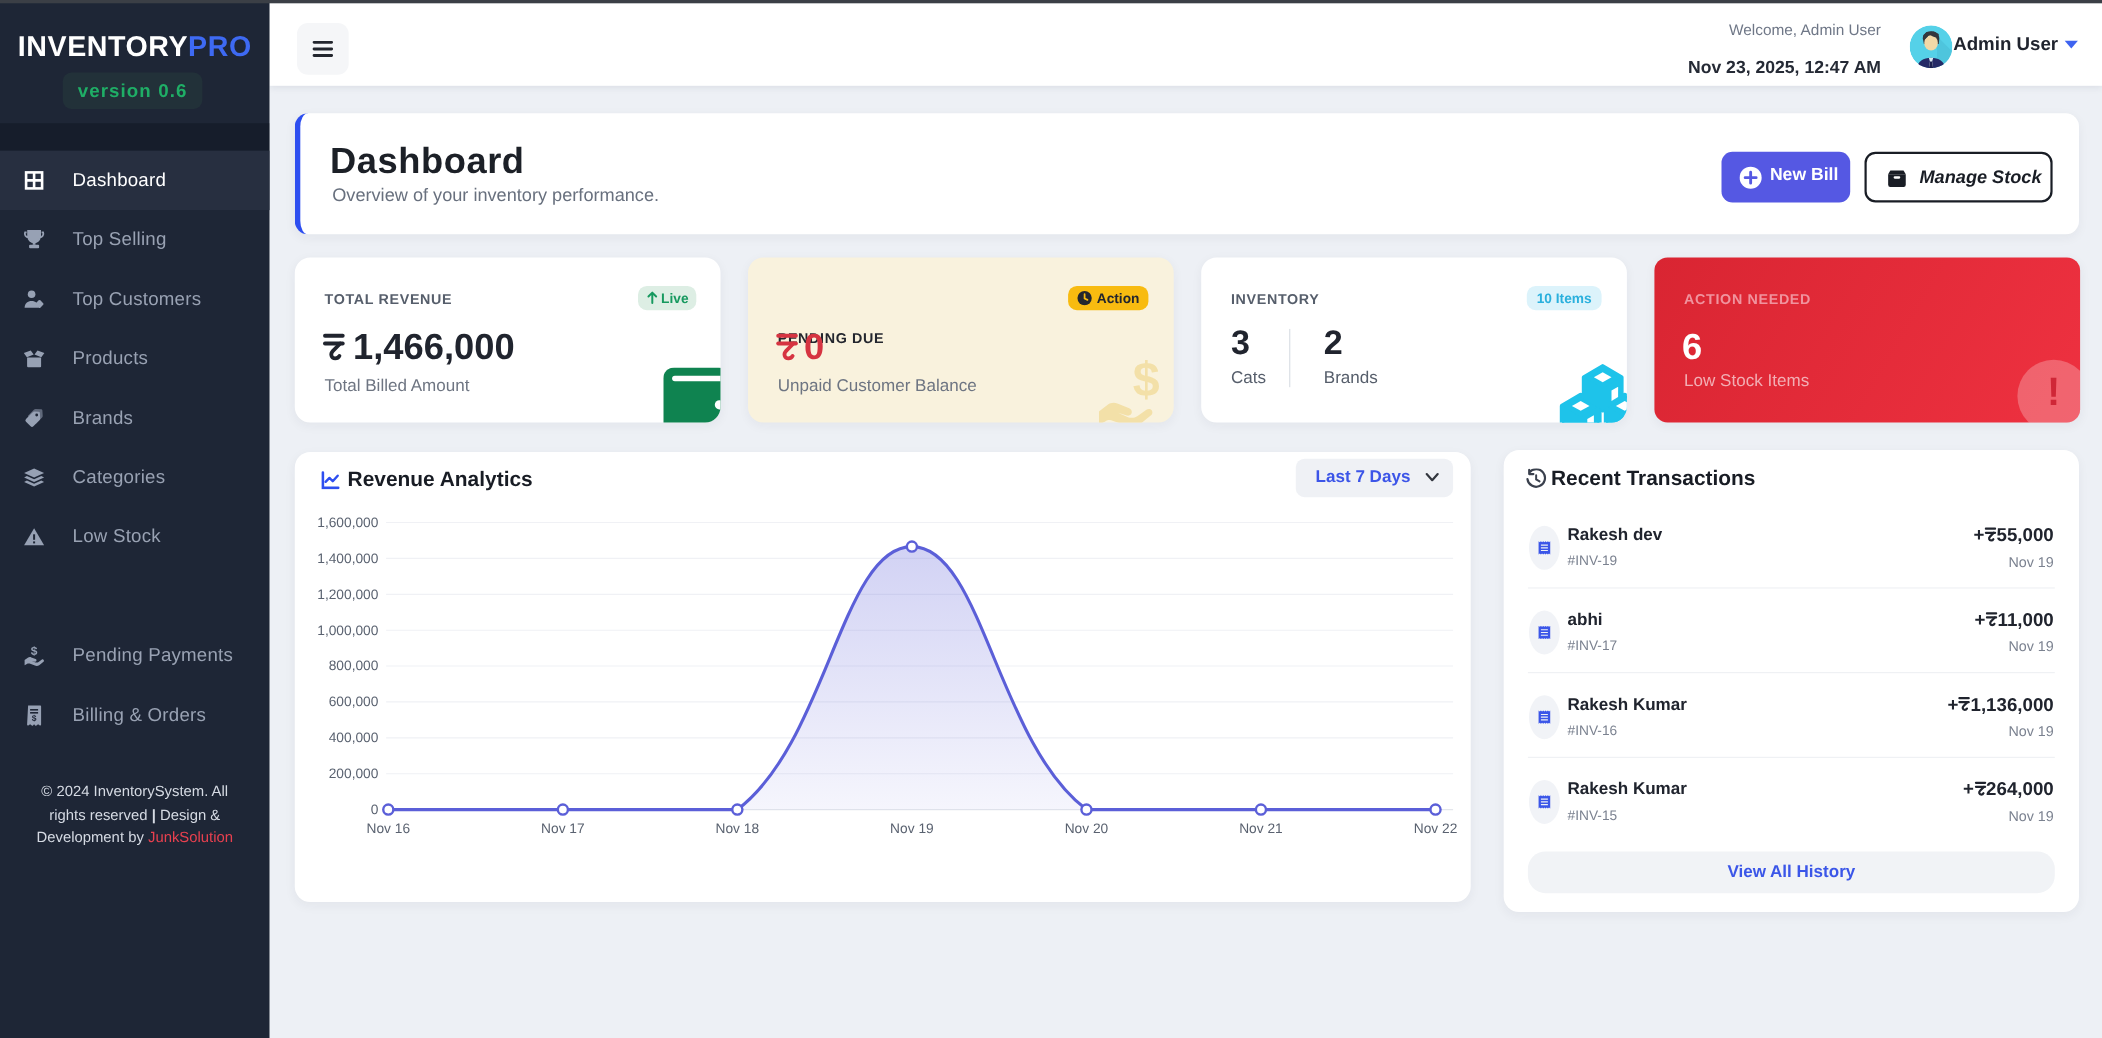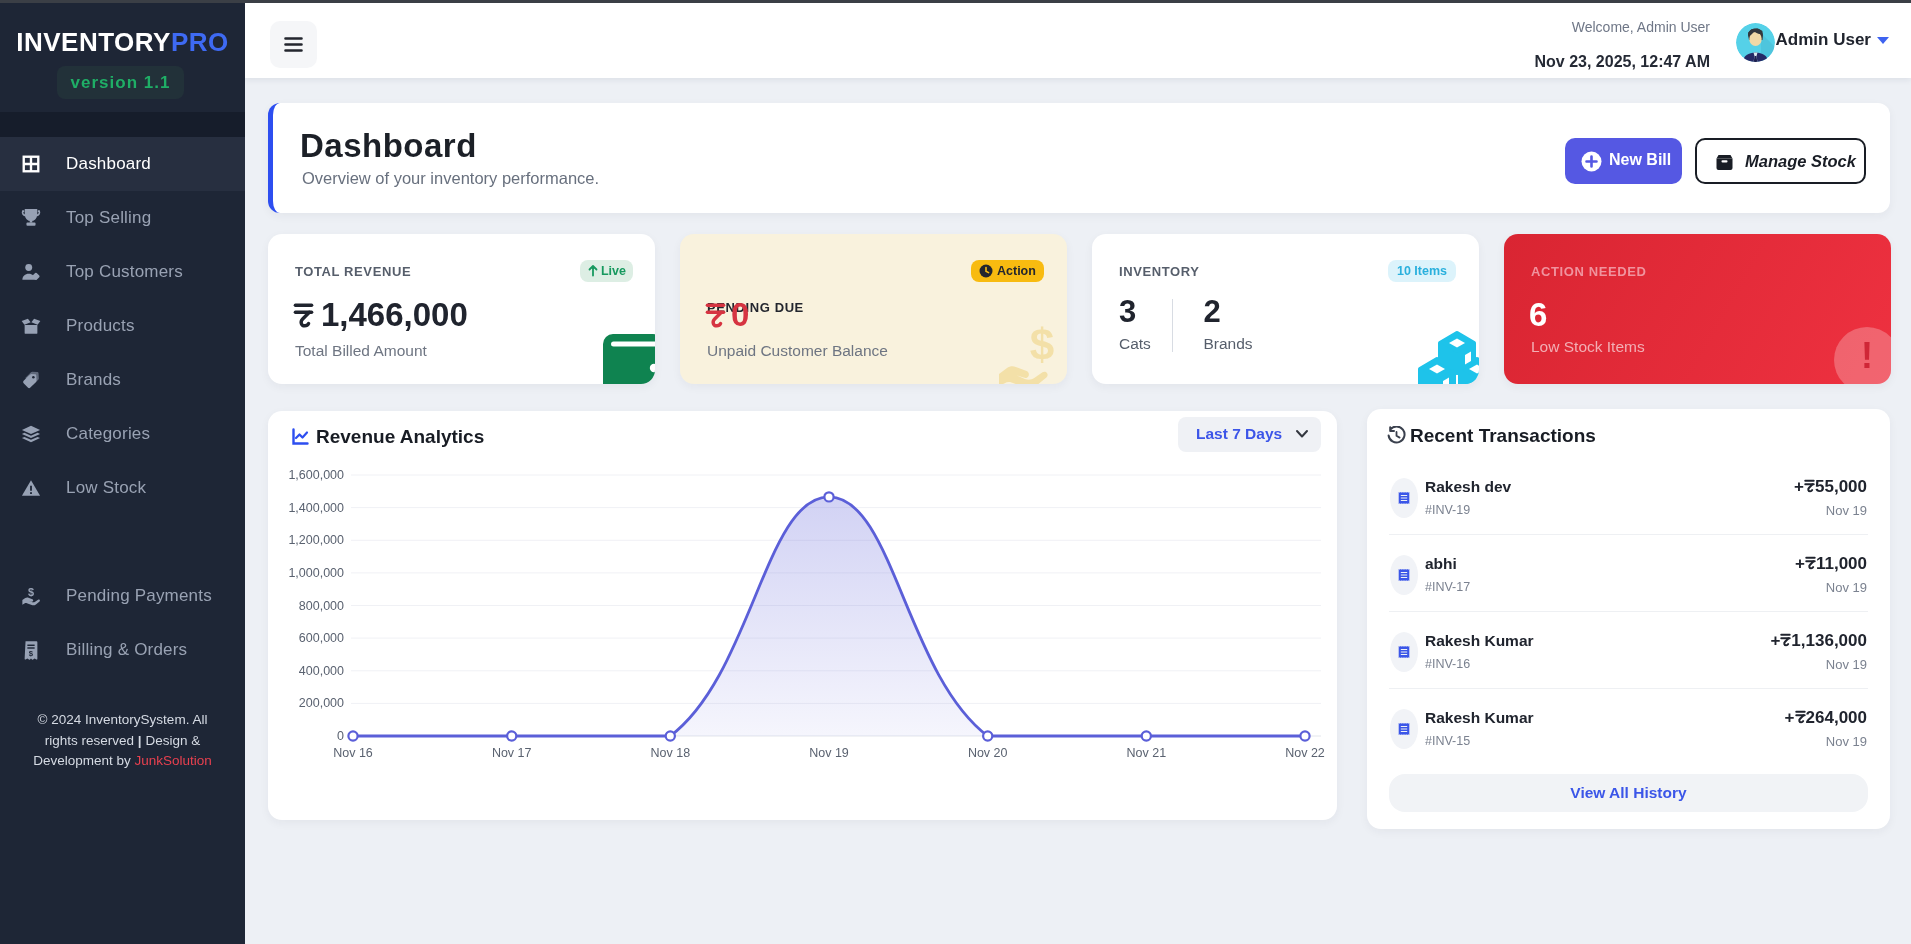--- a/index.html
+++ b/index.html
@@ -37,21 +37,21 @@
   .btn { position:absolute; border-radius:10px; font-weight:bold; }
   #btn-newbill { right:208px; top:35px; width:117px; height:46px; background:#5558e3; color:#fff; font-size:16px; }
   #btn-newbill span { position:absolute; left:44px; top:13px; }
   #btn-manage { right:24px; top:35px; width:171px; height:46px; background:#fff; border:2px solid #191d25; color:#191d25; font-size:16.5px; }
   #btn-manage span { position:absolute; left:48px; top:12px;font-style:italic; }
   
   .card { position:absolute; top:234px; width:387px; height:150px; background:#fff; border-radius:14px; box-shadow:0 3px 10px rgba(30,40,60,0.05); overflow:hidden; }
   #card1 { left:268px; }
   #card2 { left:680px; background:#f9f2dd; }
   #card3 { left:1092px; }
-  #card4 { left:1504px; background:linear-gradient(120deg,#d92532,#ee3140); }
+  #card4 { left:1504px; background:linear-gradient(120deg,#d92532,#ee3140);border-radius:12px; }
   .card .clabel { position:absolute; left:27px; top:30px; font-size:13px; font-weight:bold; color:#565e6b; letter-spacing:0.6px; }
   .card .amount { position:absolute; left:25px; top:62px; font-size:33px; font-weight:bold; color:#20242e; letter-spacing:0px; }
   .card .csub { position:absolute; left:27px; top:108px; font-size:15.5px; color:#6e7582; }
   .badge { position:absolute; top:26px; height:22px; border-radius:8px; font-size:12.5px; font-weight:bold; line-height:22px; }
   #b-live { right:22px; width:53px; background:#ddeee4; color:#17995f; text-align:center; }
   #b-action { right:23px; width:73px; background:#f8bb10; color:#23262e; }
   #b-items { right:23px; width:68px; background:#dcf3fb; color:#2ab0dd; text-align:center; }
   #card2 .clabel { color:#23262e;margin-top:36px; }
   #card2 .amount { color:#d63441; }
   #card4 .clabel { color:#f0939e; }
@@ -81,21 +81,21 @@
   .txrow .dt { position:absolute; right:1px; top:45px; font-size:13px; color:#7b8290; }
   #viewall { position:absolute; left:22px; top:365px; width:479px; height:38px; background:#f1f3f6; border-radius:16px; text-align:center; line-height:38px; font-size:15.5px; font-weight:bold; color:#3b56e8; }
   .rup { display:inline-block; }
 </style>
 </head>
 <body>
 <div class="abs" id="topstrip"></div>
 <div class="abs" id="sidebar">
   <div class="abs" style="top:112px;left:0;width:245px;height:25px;background:rgba(10,14,22,0.35);"></div>
   <div class="abs" id="logo">INVENTORY<span class="pro">PRO</span></div>
-  <div class="abs" id="verbadge">version 1.1</div>
+  <div class="abs" id="verbadge">version 0.6</div>
   <div class="abs mitem active" style="top:137px;">
     <svg class="ic" viewBox="0 0 22 22" fill="none" stroke="#ffffff" stroke-width="2.6">
         <rect x="3" y="3" width="16" height="16"></rect>
         <path d="M3 11h16M11 3v16"></path>
       </svg>
     <span class="lbl">Dashboard</span>
     </div>
   <div class="abs mitem" style="top:191px;">
     <svg class="ic" viewBox="0 0 22 22" fill="#97a1b4">
         <path d="M5 2h12v5.5a6 6 0 0 1-12 0zM3.5 3.5H2a3.6 3.6 0 0 0 3.4 5M18.5 3.5H20a3.6 3.6 0 0 1-3.4 5" fill="none" stroke="#97a1b4" stroke-width="1.8"></path>

